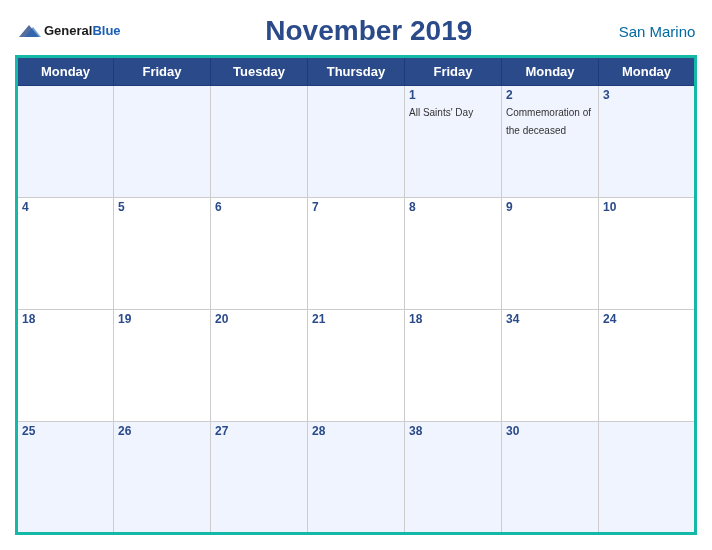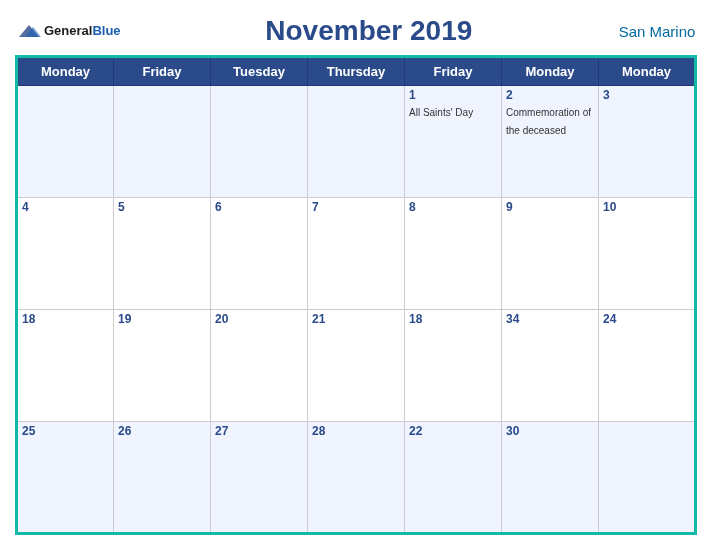--- a/index.html
+++ b/index.html
@@ -211,21 +211,21 @@
         <td>
           <span class="day-number">26</span>
         </td>
         <td>
           <span class="day-number">27</span>
         </td>
         <td>
           <span class="day-number">28</span>
         </td>
         <td>
-          <span class="day-number">22</span>
+          <span class="day-number">38</span>
         </td>
         <td>
           <span class="day-number">30</span>
         </td>
         <td class="empty-cell"></td>
       </tr>
     </tbody>
 </table>
 
 </body></html>

